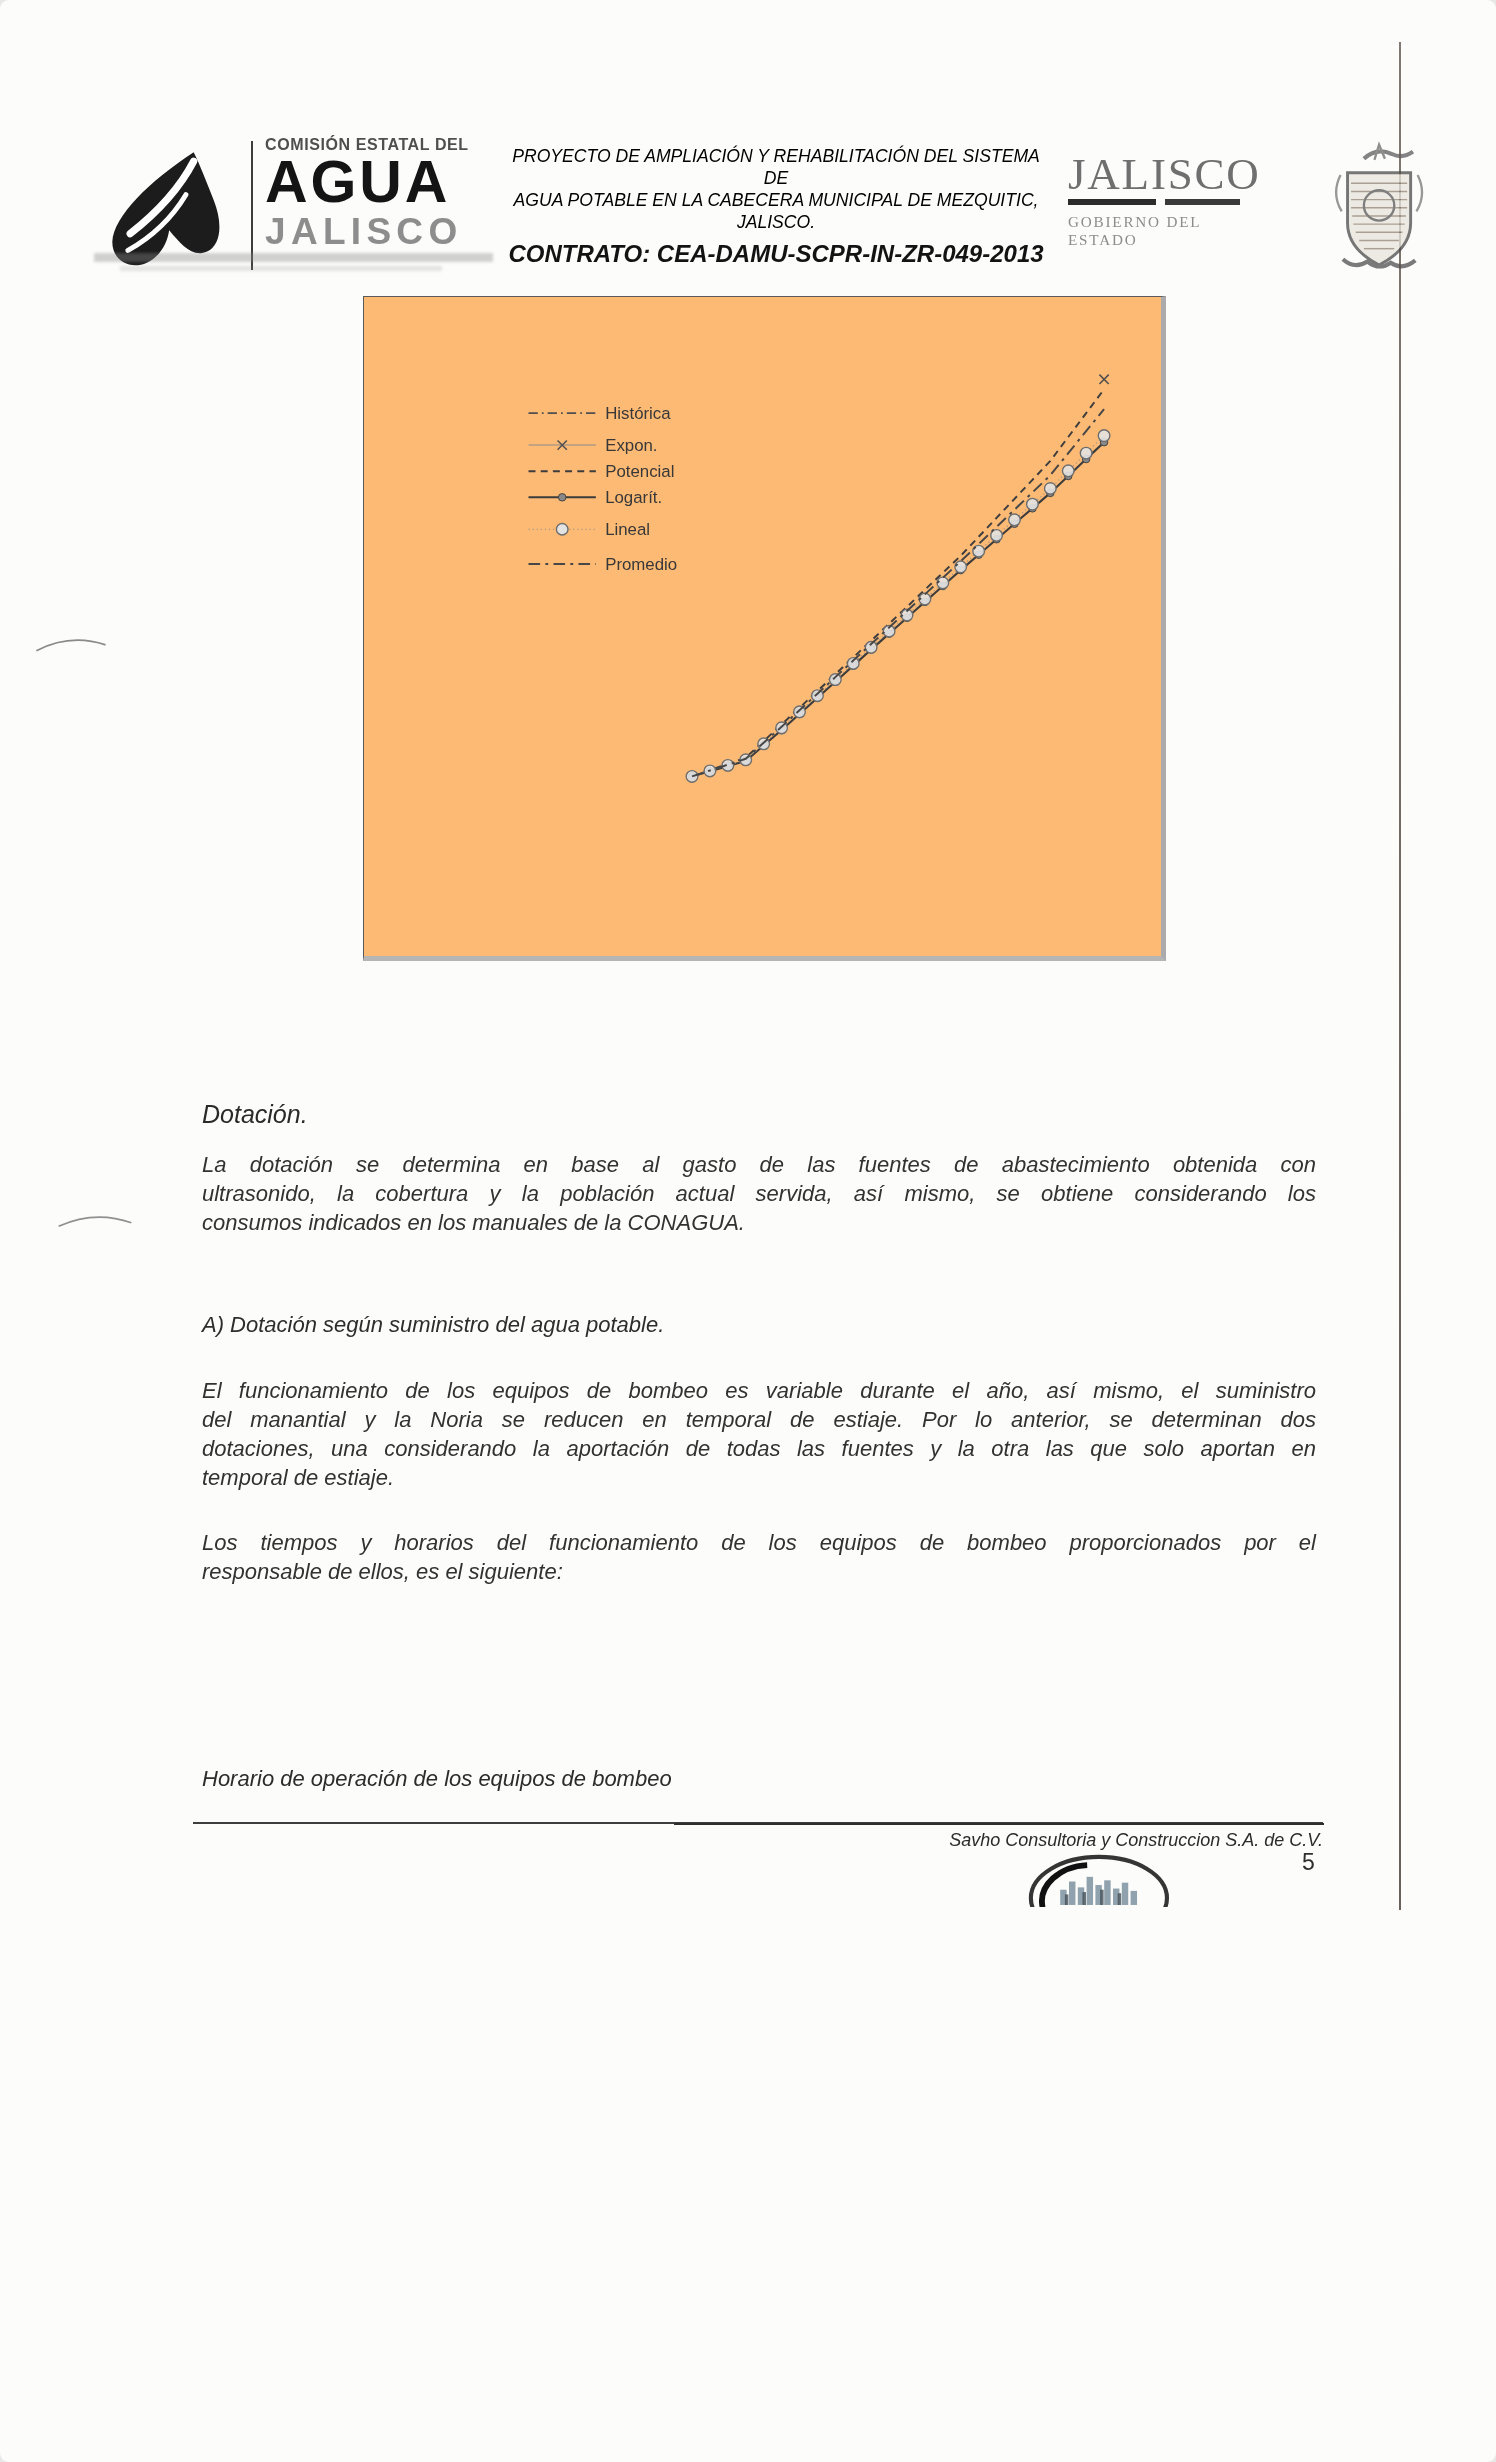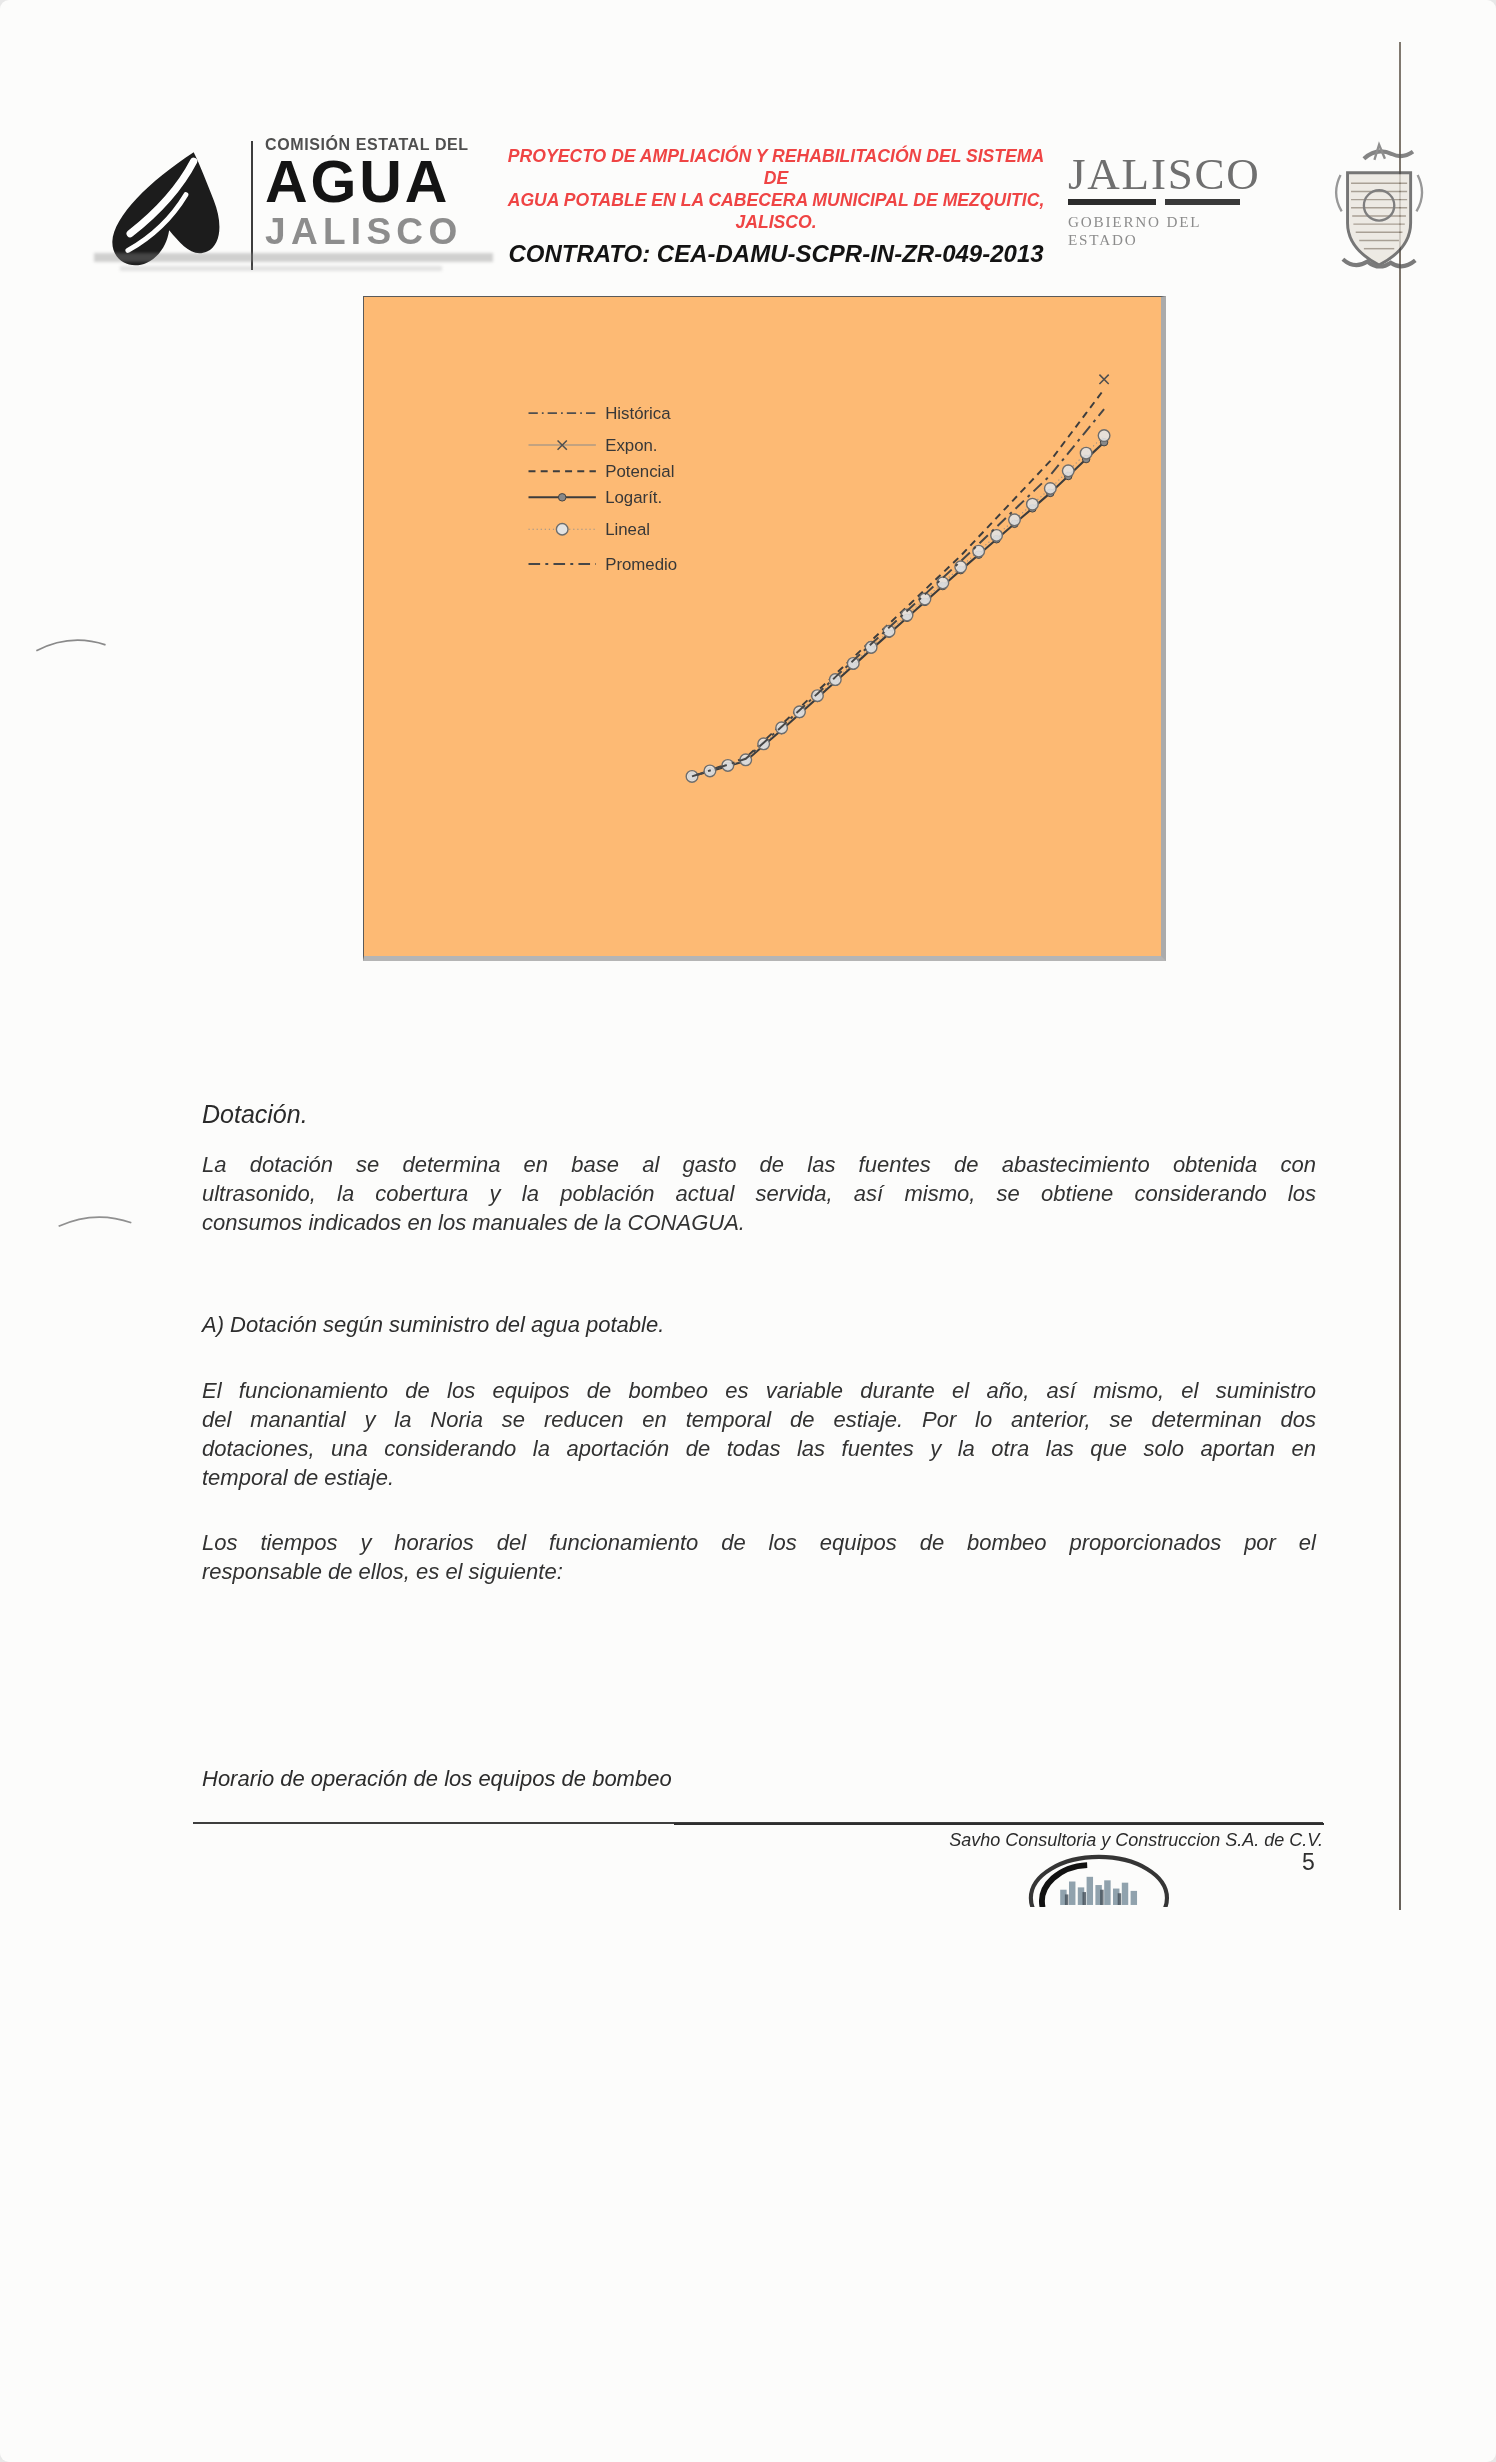--- a/index.html
+++ b/index.html
@@ -18,22 +18,22 @@
   .cea-divider{position:absolute;left:157px;top:4.7px;width:1.8px;height:129px;background:#3d3d3d;}
   .cea-text{position:absolute;left:171px;top:0;width:246px;}
   .cea-l1{font-weight:700;font-size:16px;line-height:17.6px;letter-spacing:0.6px;color:#4f4f4f;}
   .cea-l2{font-weight:900;font-size:59px;line-height:57px;letter-spacing:2.9px;color:#141414;}
   .cea-l3{font-weight:800;font-size:37px;line-height:41px;letter-spacing:5.3px;color:#8d8d8d;}
   .smudge{position:absolute;background:#8a8a8a;opacity:.38;filter:blur(1.8px);}
   .s1{left:0px;top:117px;width:399px;height:9.4px;}
   .s2{left:26px;top:130px;width:322px;height:5.3px;opacity:.22;}
 
   .title-block{left:500px;top:145px;width:552px;text-align:center;}
-  .title-lines .tline{font-style:italic;font-weight:700;font-size:17.6px;line-height:22px;
-                      color:#ef4444;text-align:center;}
+  .title-lines .tline{font-style:italic;font-weight:400;font-size:17.6px;line-height:22px;
+                      color:#000000;text-align:center;}
   .contract{font-style:italic;font-weight:700;font-size:24px;line-height:27px;color:#131313;margin-top:7px;}
 
   .jal{left:1068px;top:151px;width:199px;}
   .jal-name{font-family:"Liberation Serif",serif;font-size:45px;line-height:46px;letter-spacing:1.8px;color:#6f6f6f;}
   .jal-bars{margin-top:2.3px;height:5.9px;}
   .jal-bars .b1{display:inline-block;width:88px;height:5.9px;background:#2c2c2c;margin-right:9.4px;vertical-align:top;}
   .jal-bars .b2{display:inline-block;width:75px;height:5.9px;background:#3a3a3a;vertical-align:top;}
   .jal-sub{margin-top:8.2px;font-family:"Liberation Serif",serif;font-size:15.2px;letter-spacing:1.8px;color:#8c8c8c;}
   .coat{left:1323px;top:136px;width:111px;height:150px;}
 

